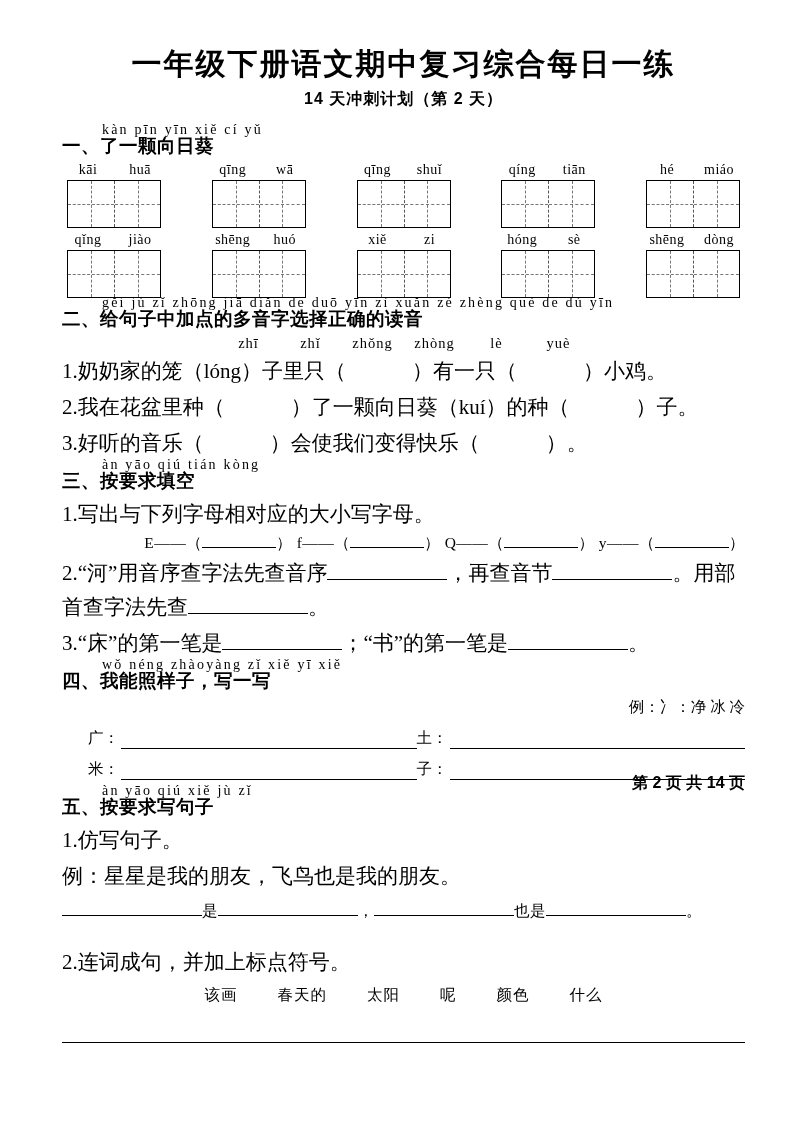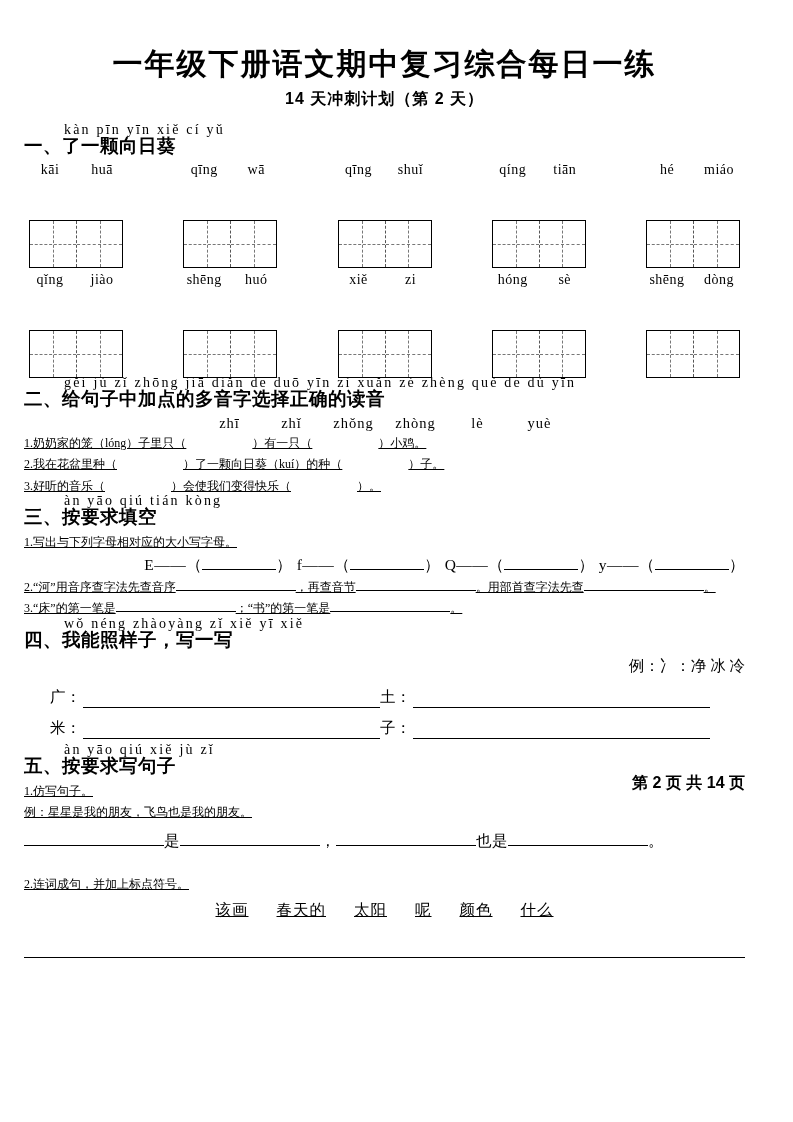--- a/index.html
+++ b/index.html
@@ -13,21 +13,21 @@
     font-family: "Liberation Serif", "DejaVu Serif", serif;
     color: #000;
     position: relative;
     overflow: hidden;
   }
   .page {
     position: relative;
     width: 793px;
     height: 812px;
     box-sizing: border-box;
-    padding: 30px 48px 0 24px;
+    padding: 30px 48px 0 62px;
   }
   .title {
     text-align: center;
     font-family: "Liberation Sans", sans-serif;
     font-weight: bold;
     font-size: 30px;
     letter-spacing: 2px;
     margin: 14px 0 2px 0;
     white-space: nowrap;
   }
@@ -51,39 +51,37 @@
     position: absolute;
     top: -11px;
     left: 40px;
     font-family: "Liberation Serif", serif;
     font-weight: normal;
     font-size: 14px;
     letter-spacing: 2.2px;
     white-space: nowrap;
   }
   .q-text {
-    font-size: 12px;
+    font-size: 21px;
     line-height: 1.62;
     margin: 2px 0;
-    text-decoration: underline;
   }
   
   .grid-block {
     margin-top: 4px;
   }
   .grid-row {
     display: flex;
     justify-content: space-between;
     margin-bottom: 4px;
   }
   .grid-item {
     display: flex;
     flex-direction: column;
     align-items: center;
-    gap: 40px;
   }
   .grid-pinyin {
     font-size: 14px;
     letter-spacing: 0.5px;
     margin-bottom: 2px;
     white-space: nowrap;
   }
   .grid-pinyin span {
     display: inline-block;
     width: 52px;
@@ -167,21 +165,21 @@
     letter-spacing: 0.5px;
   }
   .u2 { display:inline-block; width:120px; border-bottom:1px solid #000; }
   .u3 { display:inline-block; width:140px; border-bottom:1px solid #000; }
   .word-scatter {
     font-size: 15.5px;
     margin: 6px 0 0 0;
     text-align: center;
     letter-spacing: 1px;
   }
-  .word-scatter span { display:inline-block; margin: 0 14px; text-decoration: underline; }
+  .word-scatter span { display:inline-block; margin: 0 20px; }
   .answer-rule {
     border-top: 1px solid #000;
     margin: 36px 0 0 0;
   }
   .footer {
     position: absolute;
     right: 48px;
     bottom: 18px;
     font-family: "Liberation Sans", sans-serif;
     font-size: 16px;

